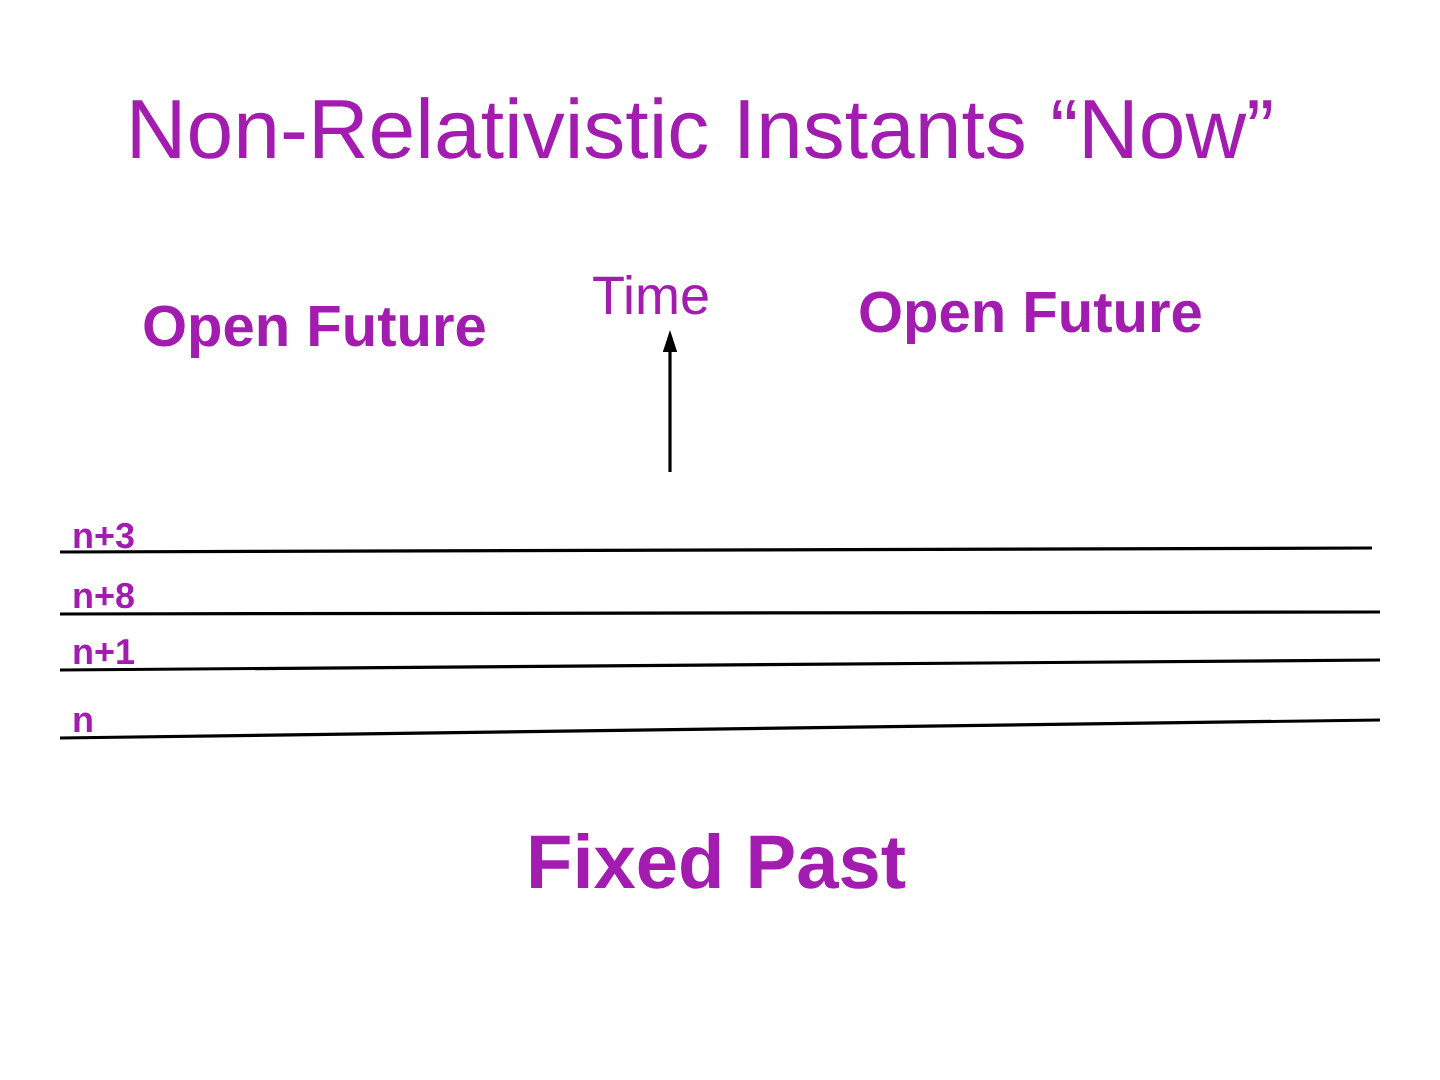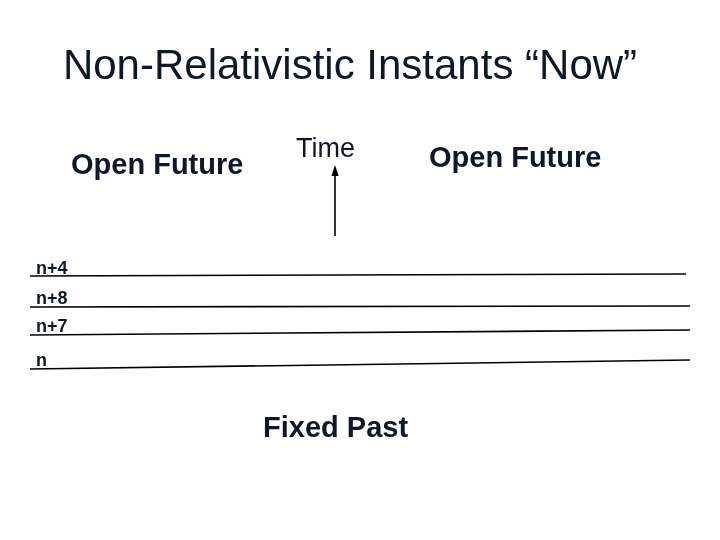--- a/index.html
+++ b/index.html
@@ -7,21 +7,21 @@
     padding: 0;
     background: #ffffff;
   }
   .slide {
     position: relative;
     width: 700px;
     height: 540px;
     background: #ffffff;
     overflow: hidden;
     font-family: "Liberation Sans", sans-serif;
-    color: #0f172a;
+    color: #a21caf;
   }
   .abs { position: absolute; line-height: 1; white-space: nowrap; }
   .slide-title {
     left: 0;
     right: 0;
     top: 44px;
     text-align: center;
     font-size: 42px;
     font-weight: 400;
   }
@@ -40,21 +40,21 @@
   }
   .open-future-right {
     left: 429px;
     top: 143px;
     font-size: 29px;
     font-weight: 700;
   }
   .fixed-past {
     left: 263px;
     top: 413px;
-    font-size: 29px;
+    font-size: 38px;
     font-weight: 700;
   }
   .instant-label {
     left: 36px;
     font-size: 18px;
     font-weight: 700;
   }
   .instant-label.n3 { top: 259px; }
   .instant-label.n2 { top: 289px; }
   .instant-label.n1 { top: 317px; }
@@ -73,25 +73,25 @@
 <div class="slide">
 
   <div class="abs slide-title">Non-Relativistic Instants “Now”</div>
 
   <div class="abs open-future-left">Open Future</div>
 
   <div class="abs time-label">Time</div>
 
   <div class="abs open-future-right">Open Future</div>
 
-  <div class="abs instant-label n3">n+4</div>
+  <div class="abs instant-label n3">n+3</div>
 
   <div class="abs instant-label n2">n+8</div>
 
-  <div class="abs instant-label n1">n+7</div>
+  <div class="abs instant-label n1">n+1</div>
 
   <div class="abs instant-label n0">n</div>
 
   <div class="abs fixed-past">Fixed Past</div>
 
   <svg class="diagram-svg" viewBox="0 0 720 540">
 
     <g>
       <line x1="335" y1="236" x2="335" y2="173" stroke="#000000" stroke-width="1.6"></line>
       <polygon points="335,165 331.4,176 338.6,176" fill="#000000"></polygon>

